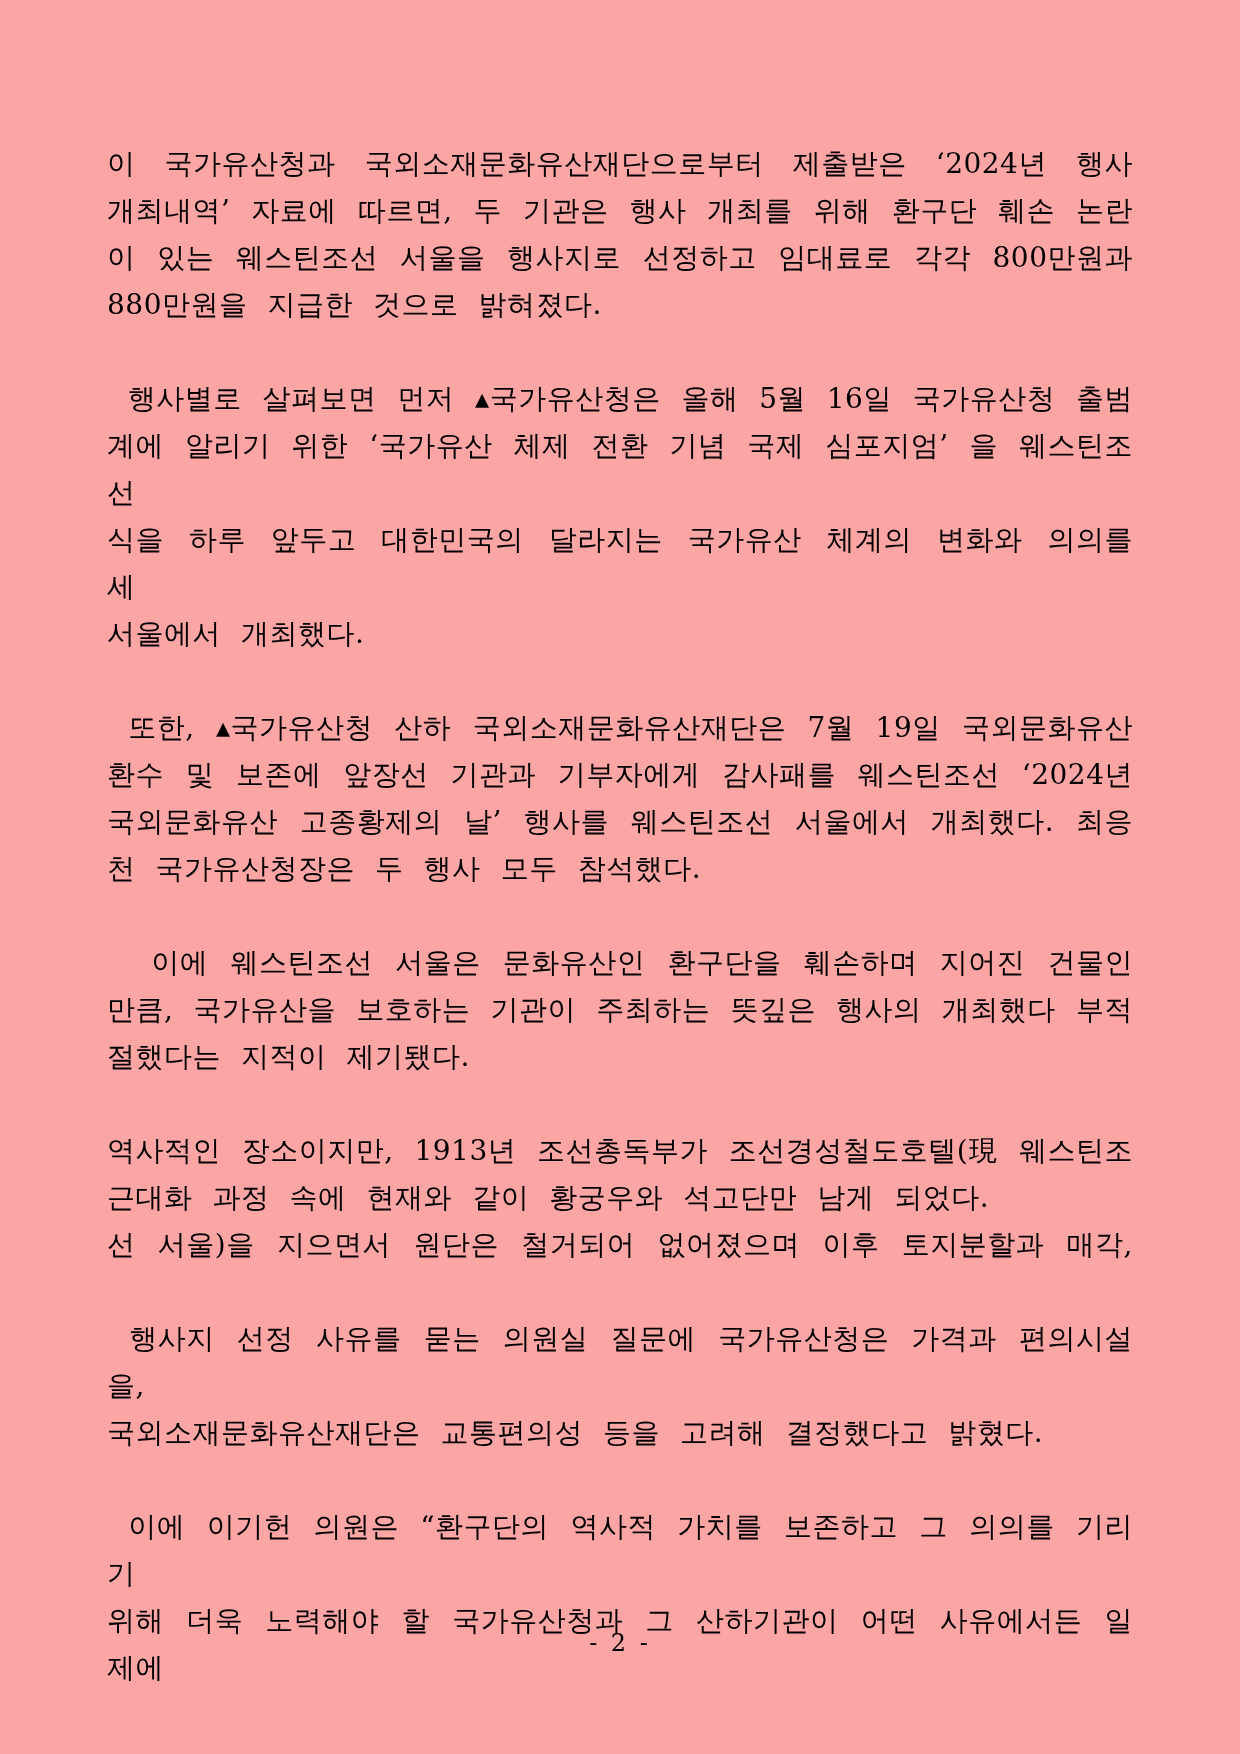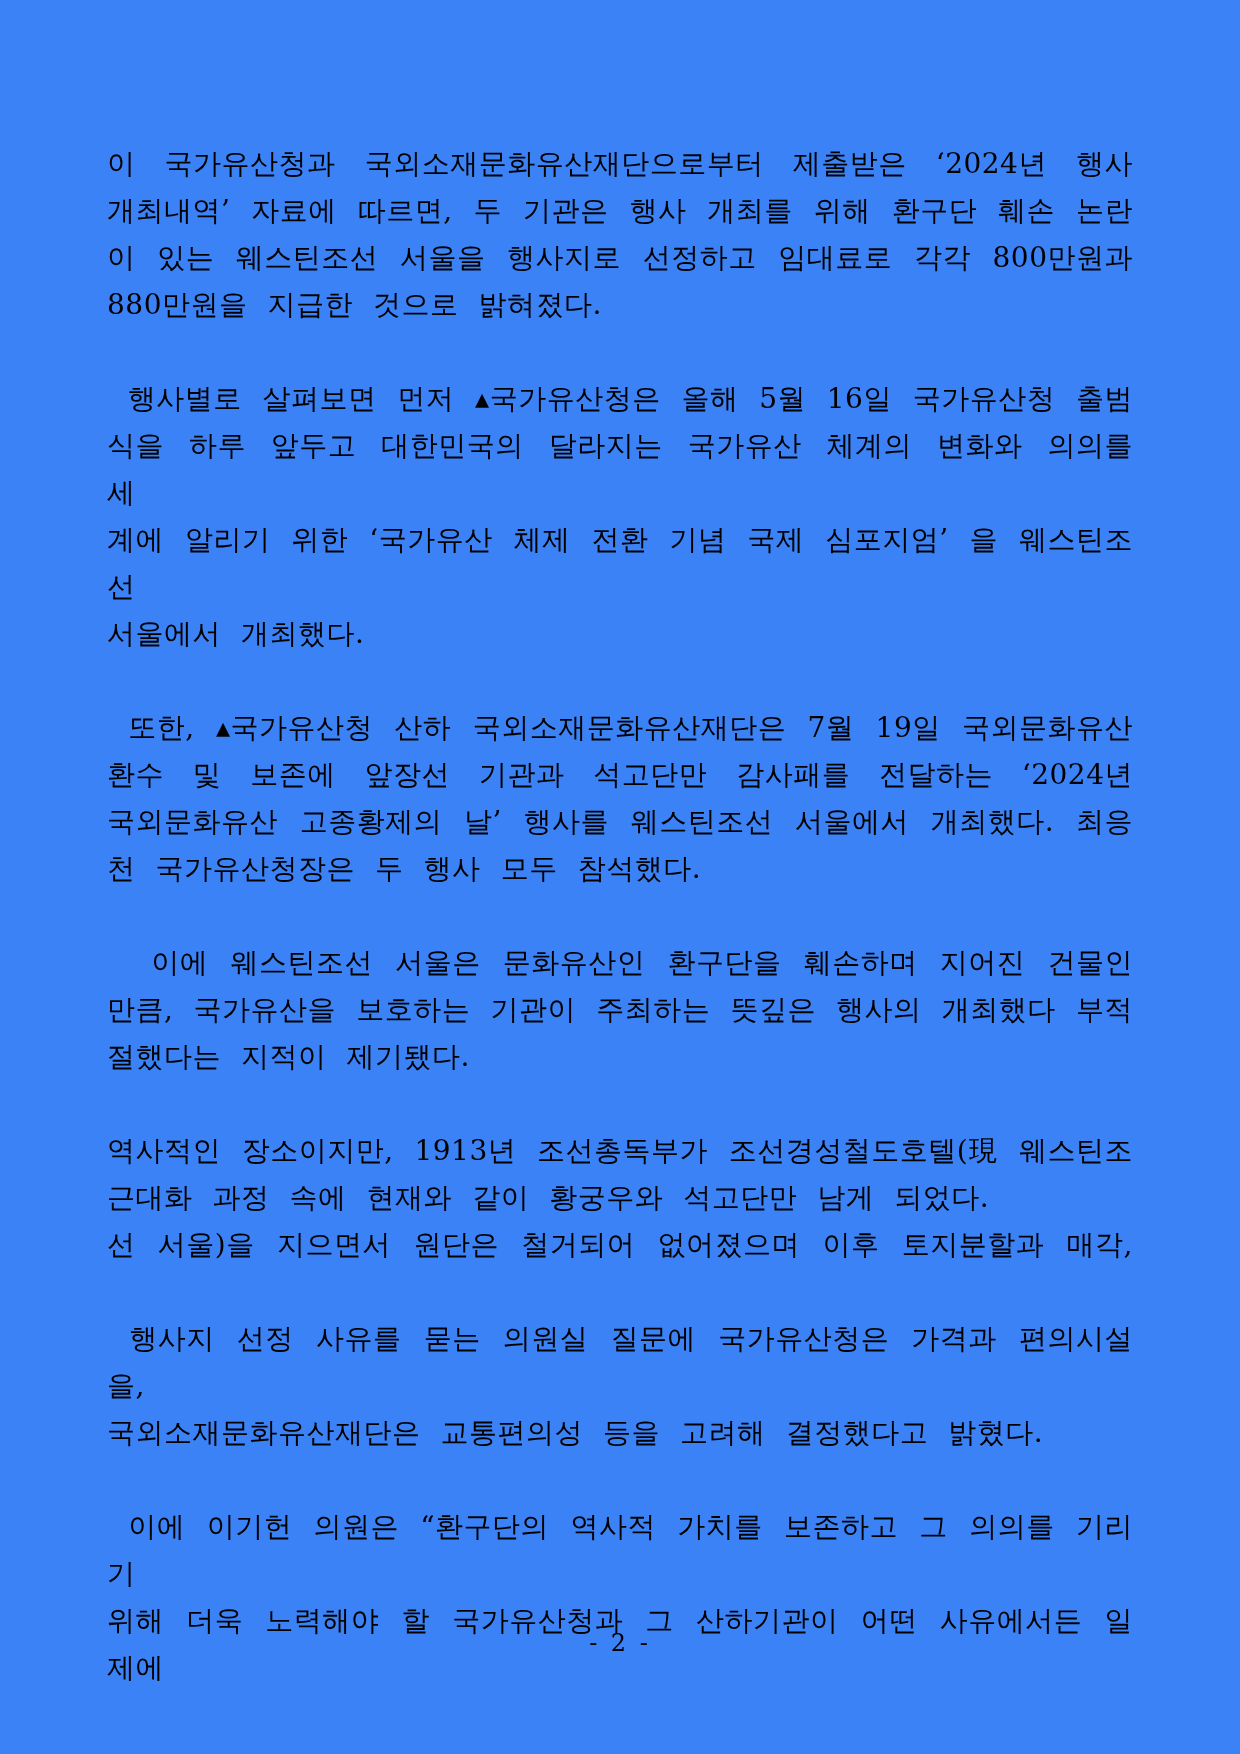--- a/index.html
+++ b/index.html
@@ -10,21 +10,21 @@
     width: 1240px;
     height: 1754px;
     background: #ffffff;
     font-family: "DejaVu Serif", "Liberation Serif", serif;
     color: #000000;
   }
   .page {
     position: relative;
     width: 1240px;
     height: 1754px;
-    background: #3b82f6;
+    background: #fca5a5;
     overflow: hidden;
   }
   .content {
     position: absolute;
     left: 107px;
     top: 140px;
     width: 1026px;
   }
   .para {
     margin: 0 0 47px 0;
@@ -63,27 +63,27 @@
 <div class="page">
   <div class="content">
       <div class="para">
         <div class="line fill">이 국가유산청과 국외소재문화유산재단으로부터 제출받은 ‘2024년 행사</div>
         <div class="line fill">개최내역’ 자료에 따르면, 두 기관은 행사 개최를 위해 환구단 훼손 논란</div>
         <div class="line fill">이 있는 웨스틴조선 서울을 행사지로 선정하고 임대료로 각각 800만원과</div>
         <div class="line">880만원을 지급한 것으로 밝혀졌다.</div>
       </div>
       <div class="para">
         <div class="line fill"> 행사별로 살펴보면 먼저 ▴국가유산청은 올해 5월 16일 국가유산청 출범</div>
+        <div class="line fill">계에 알리기 위한 ‘국가유산 체제 전환 기념 국제 심포지엄’ 을 웨스틴조선</div>
         <div class="line fill">식을 하루 앞두고 대한민국의 달라지는 국가유산 체계의 변화와 의의를 세</div>
-        <div class="line fill">계에 알리기 위한 ‘국가유산 체제 전환 기념 국제 심포지엄’ 을 웨스틴조선</div>
         <div class="line">서울에서 개최했다.</div>
       </div>
       <div class="para">
         <div class="line fill"> 또한, ▴국가유산청 산하 국외소재문화유산재단은 7월 19일 국외문화유산</div>
-        <div class="line fill">환수 및 보존에 앞장선 기관과 석고단만 감사패를 전달하는 ‘2024년</div>
+        <div class="line fill">환수 및 보존에 앞장선 기관과 기부자에게 감사패를 웨스틴조선 ‘2024년</div>
         <div class="line fill">국외문화유산 고종황제의 날’ 행사를 웨스틴조선 서울에서 개최했다. 최응</div>
         <div class="line">천 국가유산청장은 두 행사 모두 참석했다.</div>
       </div>
       <div class="para">
         <div class="line fill">  이에 웨스틴조선 서울은 문화유산인 환구단을 훼손하며 지어진 건물인</div>
         <div class="line fill">만큼, 국가유산을 보호하는 기관이 주최하는 뜻깊은 행사의 개최했다 부적</div>
         <div class="line">절했다는 지적이 제기됐다.</div>
       </div>
       <div class="para">
         <div class="line fill">역사적인 장소이지만, 1913년 조선총독부가 조선경성철도호텔(現 웨스틴조</div>

